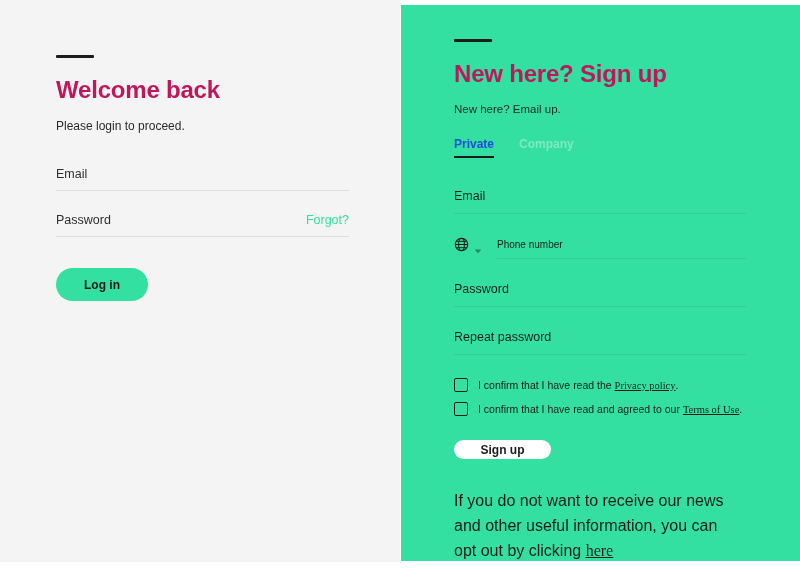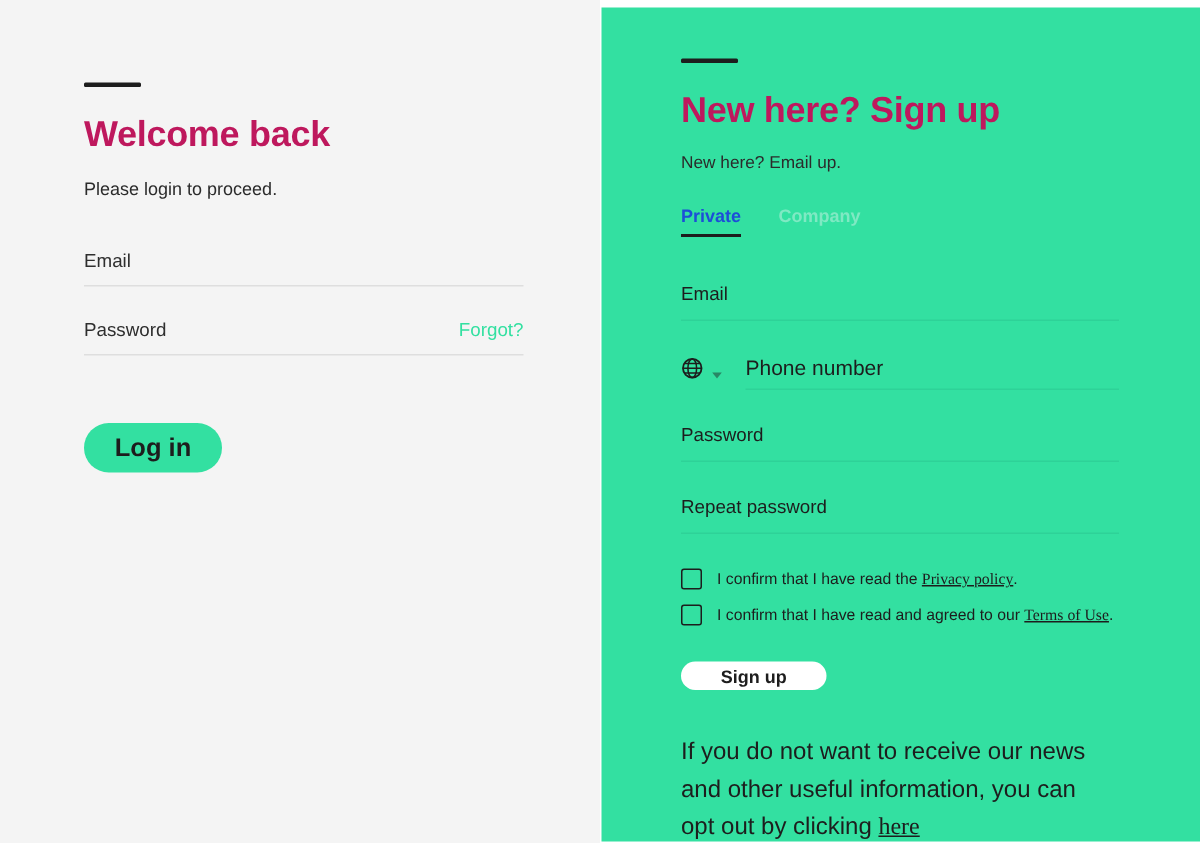--- a/index.html
+++ b/index.html
@@ -90,32 +90,32 @@
     width: 100%;
   }
   .forgot-link {
     font-size: 12.5px;
     color: #33e0a1;
     text-decoration: none;
     cursor: pointer;
   }
 
   .btn-login {
-    margin-top: 23px;
+    margin-top: 9px;
     display: inline-flex;
     align-items: center;
     justify-content: center;
     width: 92px;
     height: 33px;
     border: none;
     border-radius: 17px;
     background: #33e0a1;
     color: #1d1d1d;
     font-family: "Liberation Sans", sans-serif;
-    font-size: 17px;
+    font-size: 12px;
     font-weight: bold;
     cursor: pointer;
     padding: 0;
   }
 
   
   .right-inner {
     position: absolute;
     left: 53px;
     top: 34px;
@@ -168,21 +168,21 @@
     margin-right: 5px;
   }
   .chev-icon {
     width: 8px;
     height: 8px;
     flex: 0 0 auto;
     margin-right: 15px;
     opacity: 0.45;
   }
   .phone-label {
-    font-size: 14px;
+    font-size: 10px;
     color: #1d1d1d;
   }
   .phone-line {
     height: 1px;
     background: #2ed298;
     margin-left: 43px;
     width: calc(100% - 43px);
   }
 
   .check-row {

